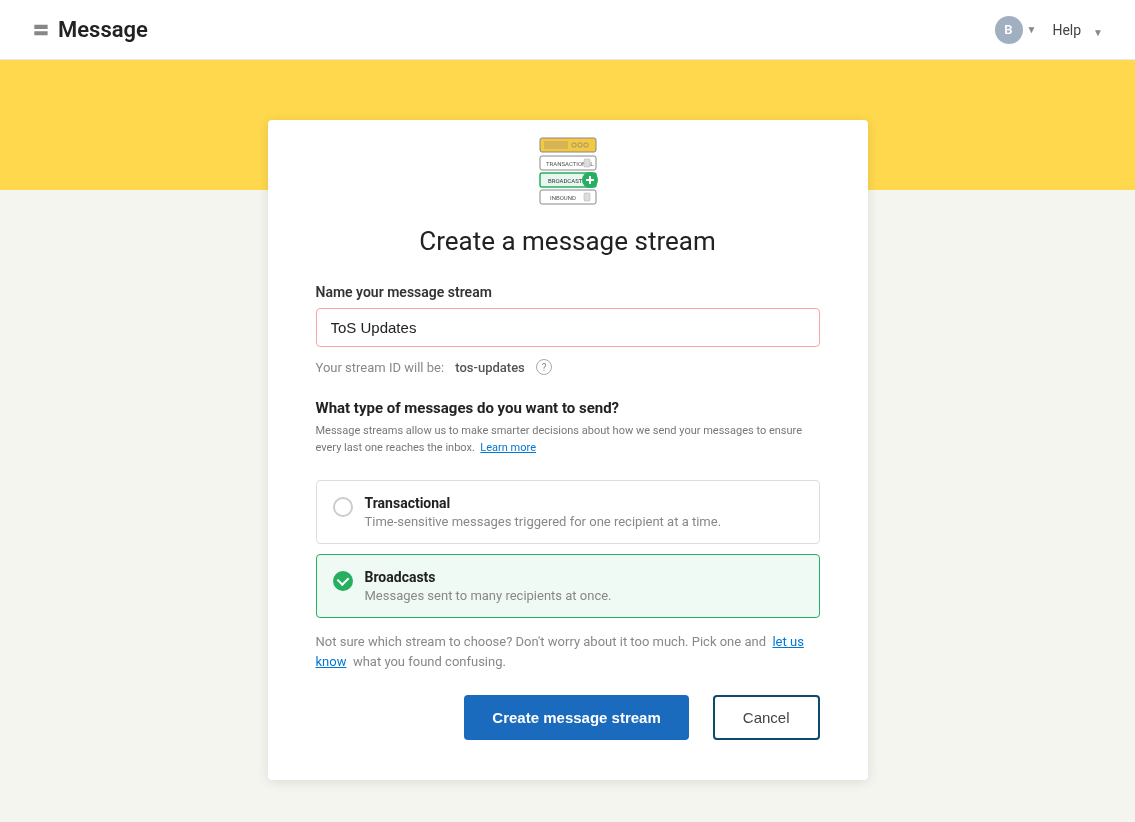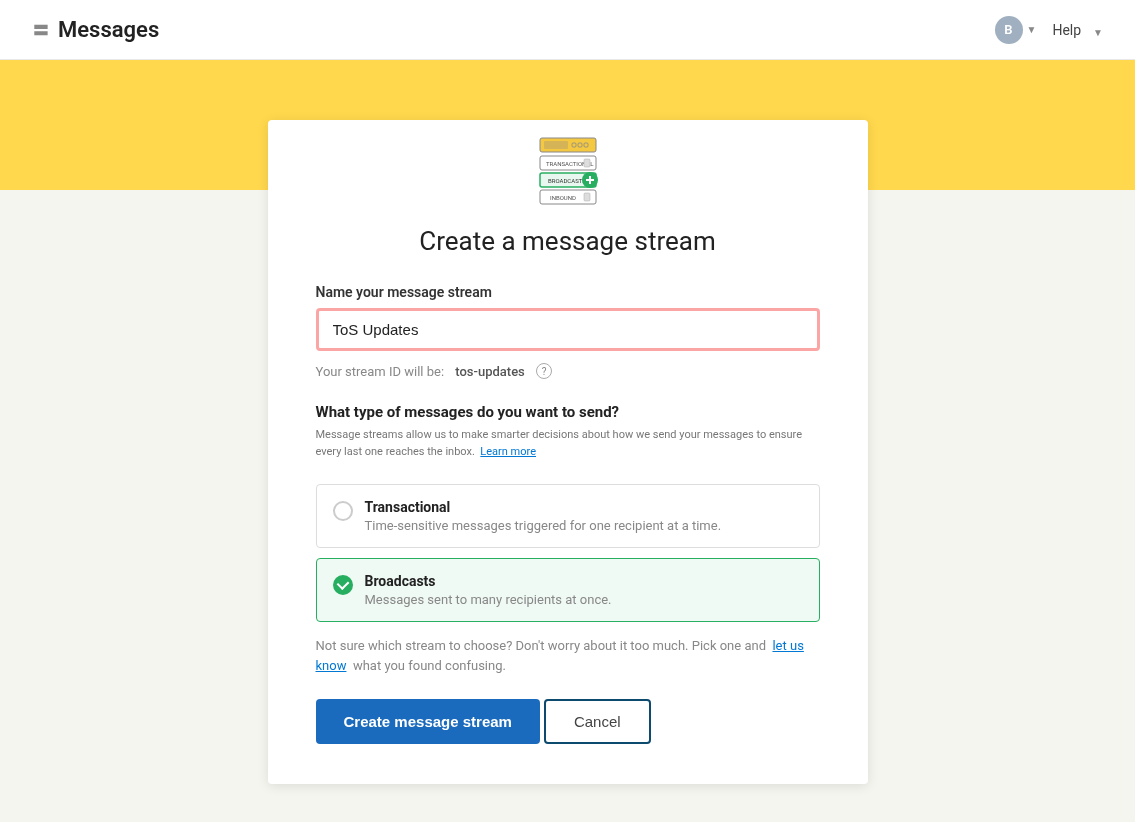--- a/index.html
+++ b/index.html
@@ -112,21 +112,21 @@
     
     .form-label {
       font-size: 14px;
       font-weight: 600;
       color: #333;
       margin-bottom: 8px;
       display: block;
     }
     .name-input {
       width: 100%;
-      border: 3px solid #fca5a5;
+      border: 1px solid #fca5a5;
       border-radius: 4px;
       padding: 10px 14px;
       font-size: 15px;
       color: #222;
       outline: none;
     }
     .stream-id-hint {
       font-size: 13px;
       color: #888;
       margin-top: 12px;
@@ -233,22 +233,22 @@
       line-height: 1.5;
     }
     .footer-note a {
       color: #0078d4;
       text-decoration: underline;
     }
 
     
     .btn-row {
       display: flex;
-      gap: 4px;
-      justify-content: flex-start;
+      gap: 24px;
+      justify-content: flex-end;
     }
     .btn-primary {
       background: #1a6bbd;
       color: #fff;
       border: none;
       border-radius: 4px;
       padding: 12px 28px;
       font-size: 15px;
       font-weight: 600;
       cursor: pointer;
@@ -281,21 +281,21 @@
     }
   </style>
 </head>
 <body>
 
 <div class="page-wrapper">
 
   <header class="header">
     <div class="logo">
       <span class="logo-icon">〓</span>
-      <span>Messages</span>
+      <span>Message</span>
     </div>
     <div class="header-right">
       <div class="user-btn">
         <div class="user-badge">B</div>
         <span class="chevron">▼</span>
       </div>
       <div class="help-btn">
         <span>Help</span>
         <span class="chevron">▼</span>
       </div>

